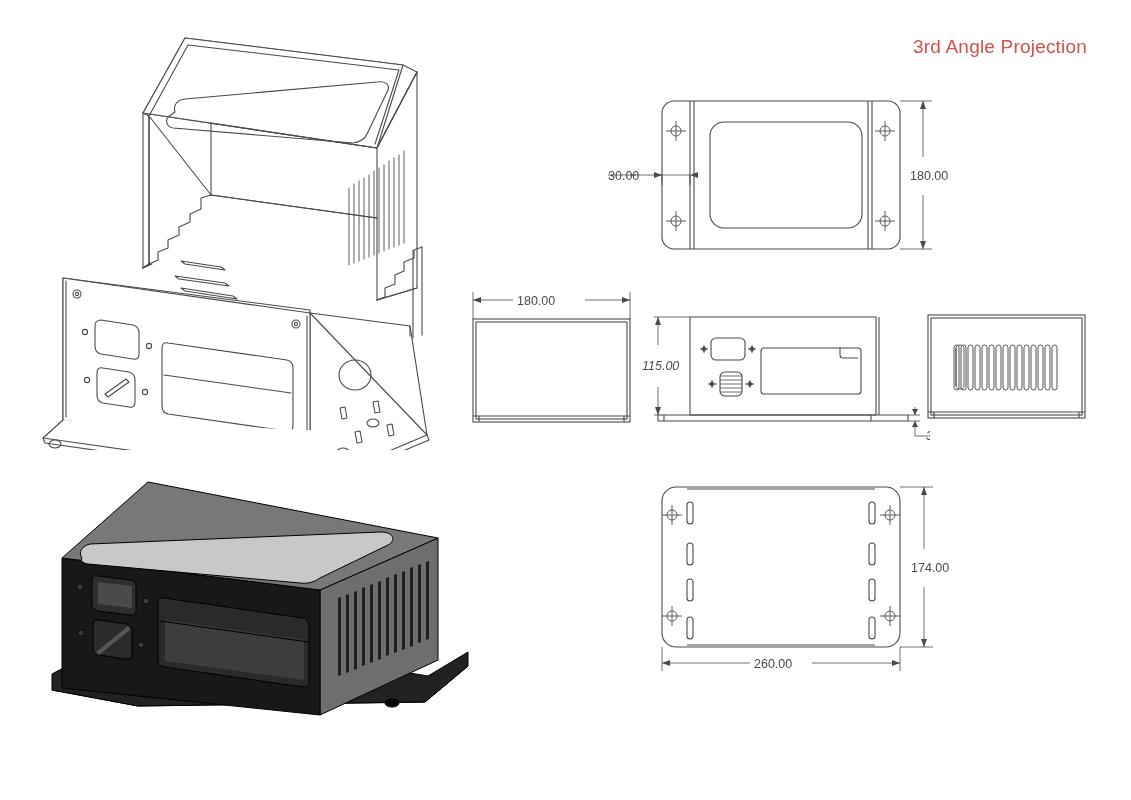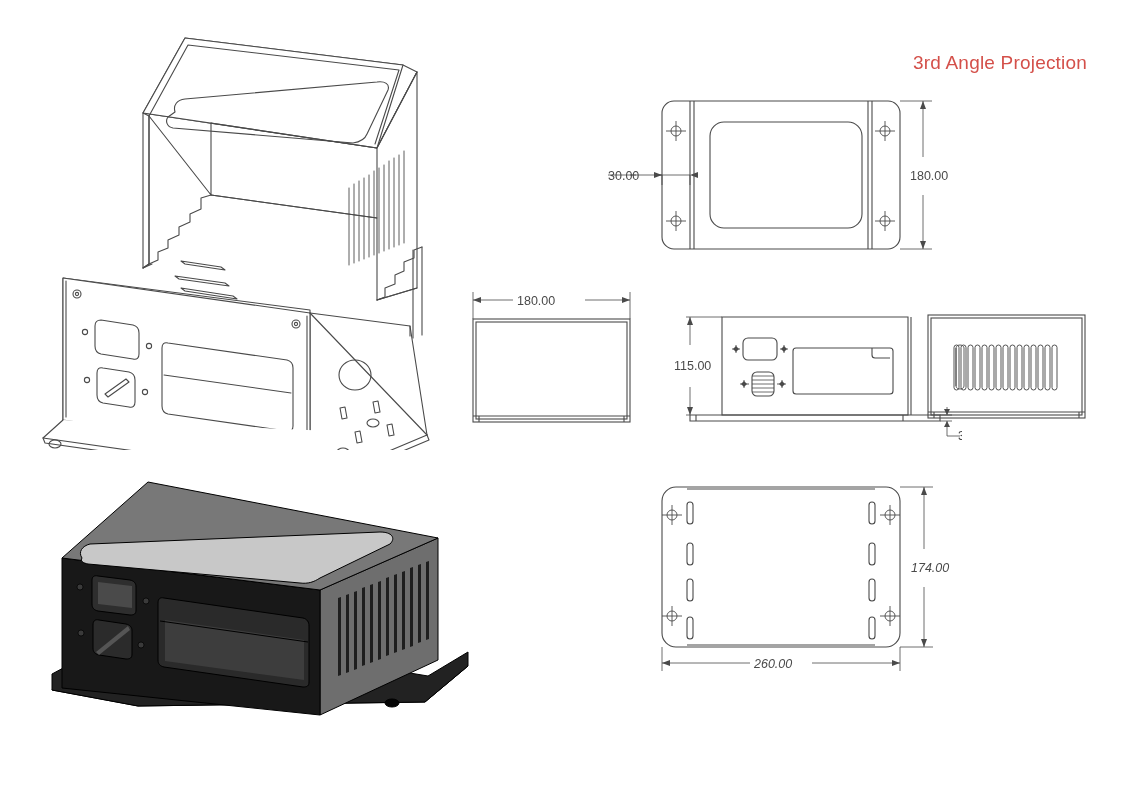--- a/index.html
+++ b/index.html
@@ -1,30 +1,30 @@
 <!DOCTYPE html>
 <html><head>
 <meta charset="utf-8">
 <style>
   html,body{margin:0;padding:0;background:#ffffff;}
   body{width:1131px;height:800px;position:relative;overflow:hidden;
        font-family:"Liberation Sans",sans-serif;color:#3a3a3a;}
   .sheet{position:absolute;inset:0;background:#ffffff;}
-  .proj-note{position:absolute;left:913px;top:52px;font-size:19px;color:#d4504a;
+  .proj-note{position:absolute;left:913px;top:36px;font-size:19px;color:#d4504a;
              letter-spacing:.2px;white-space:nowrap;}
   svg{display:block;}
   .vw{position:absolute;}
   .dim-txt{font-family:"Liberation Sans",sans-serif;font-size:12.5px;fill:#4a4a4a;}
   #iso-exploded{left:25px;top:20px;}
   #iso-render{left:20px;top:470px;}
   #view-top{left:600px;top:85px;text-decoration:underline;}
   #view-left{left:455px;top:280px;}
-  #view-front{left:672px;top:295px;}
+  #view-front{left:640px;top:295px;font-style:italic;}
   #view-right{left:920px;top:300px;}
-  #view-bottom{left:630px;top:475px;font-style:italic;}
+  #view-bottom{left:630px;top:475px;}
 </style>
 </head>
 <body>
 
 <div class="sheet">
 
   <div class="proj-note">3rd Angle Projection</div>
 
   <div class="vw" id="iso-exploded">
   <svg width="440" height="430" viewBox="0 0 440 430">

